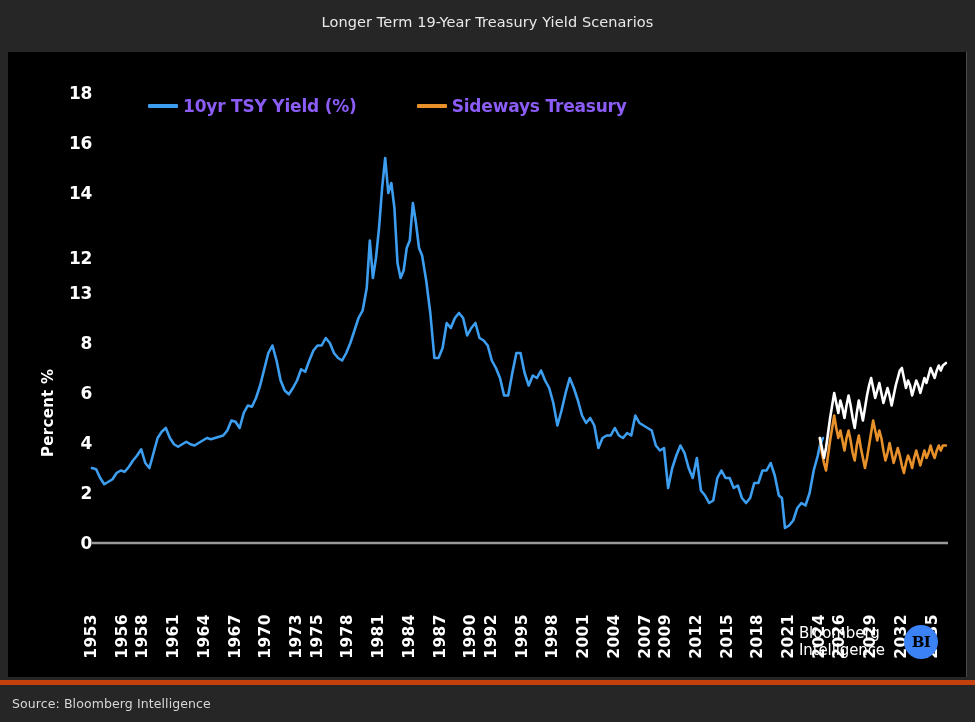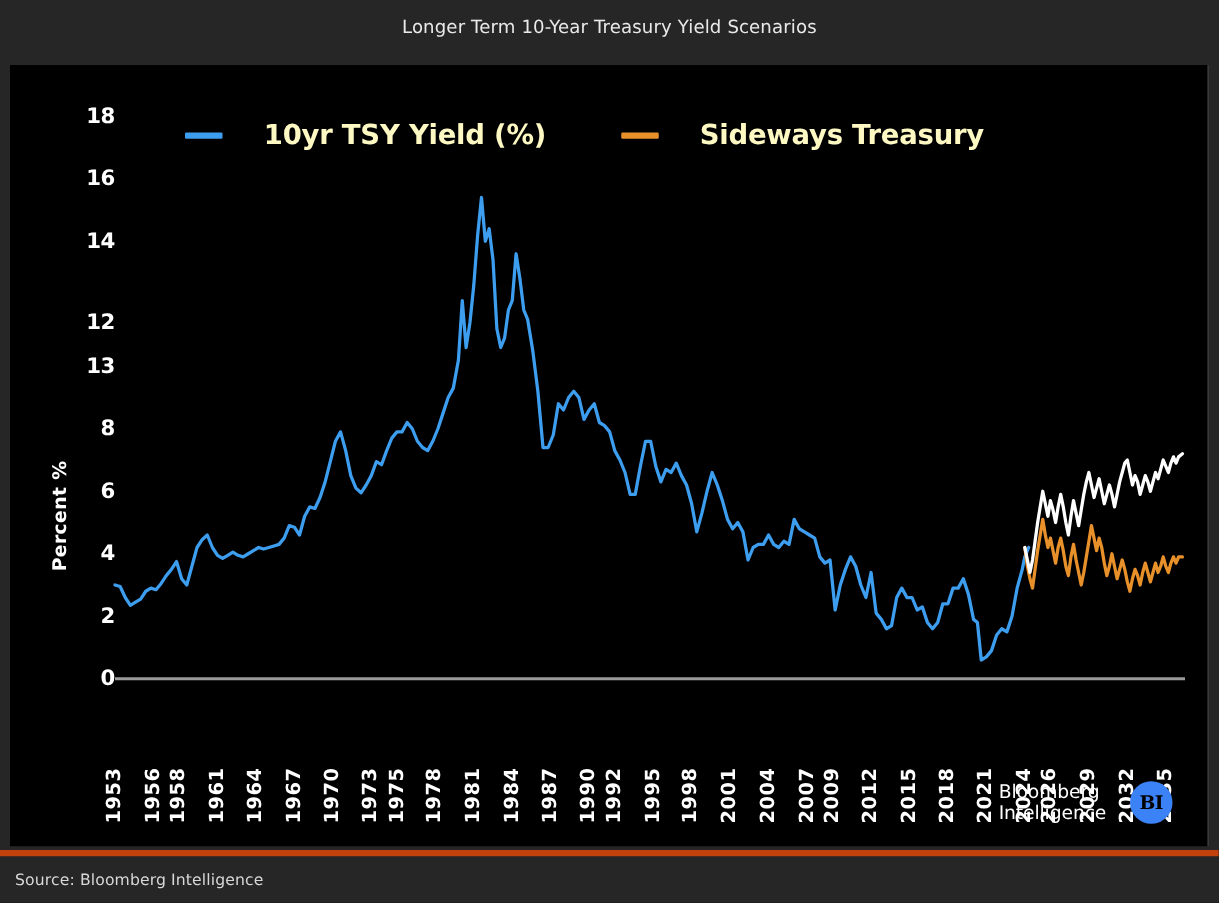--- a/index.html
+++ b/index.html
@@ -31,22 +31,22 @@
   }
 
   
   .legend {
     position: absolute; left: 140px; top: 44px;
     display: flex; align-items: center; gap: 60px;
   }
   .legend-item { display: flex; align-items: center; gap: 5px; }
   .legend-swatch { display: block; width: 30px; height: 4.5px; border-radius: 1px; }
   .legend-label {
-    color: #fef9c3; font-size: 22px; font-weight: bold;
-    letter-spacing: -0.2px; white-space: nowrap; margin-left: 28px;
+    color: #8b5cf6; font-size: 17px; font-weight: bold;
+    letter-spacing: -0.2px; white-space: nowrap;
   }
 
   
   .ylabel {
     position: absolute; left: -5px; top: 215px;
     transform: rotate(-90deg); transform-origin: left top;
     color: #ffffff; font-size: 15px; font-weight: bold;
     white-space: nowrap; letter-spacing: 0.3px;
   }
   .ylabel-wrap {
@@ -97,21 +97,21 @@
     display: flex; align-items: center; padding-left: 12px;
   }
   .footer-text { color: #d8d8d8; font-size: 12.5px; letter-spacing: 0.1px; }
 </style>
 </head>
 <body>
 
 <div id="root">
 
   <div class="title-bar">
-    <div class="title-text">Longer Term 10-Year Treasury Yield Scenarios</div>
+    <div class="title-text">Longer Term 19-Year Treasury Yield Scenarios</div>
   </div>
 
   <div class="panel">
 
     <svg class="plot" viewBox="0 0 959 625" preserveAspectRatio="none" id="plot-svg">
         <line x1="84" x2="940" y1="491" y2="491" stroke="#9a9a9a" stroke-width="2.5"></line>
         <polyline points="84.00,416.00 88.10,417.25 92.20,426.00 96.30,432.25 100.40,429.75 104.50,427.25 108.60,421.00 112.70,418.50 116.80,419.75 120.91,414.75 125.01,408.50 129.11,403.50 133.21,397.25 137.31,411.00 141.41,416.00 145.51,401.00 149.61,386.00 153.71,379.75 157.81,376.00 161.91,386.00 166.01,392.25 170.11,394.75 174.21,392.25 178.31,389.75 182.41,392.25 186.51,393.50 190.62,391.00 194.72,388.50 198.82,386.00 202.92,387.25 207.02,386.00 211.12,384.75 215.22,383.50 219.32,378.50 223.42,368.50 227.52,369.75 231.62,376.00 235.72,361.00 239.82,353.50 243.92,354.75 248.02,346.00 252.12,333.50 256.23,317.25 260.33,301.00 264.43,293.50 268.53,308.50 272.63,328.50 276.73,338.50 280.83,342.25 284.93,336.00 289.03,328.50 293.13,317.25 297.23,319.75 301.33,308.50 305.43,298.50 309.53,293.50 313.63,293.50 317.73,286.00 321.83,291.00 325.94,301.00 330.04,306.00 334.14,308.50 338.24,301.00 342.34,291.00 346.44,278.50 350.54,266.00 354.64,258.50 358.74,236.00 361.82,188.50 364.89,226.00 367.97,206.00 371.04,176.00 374.12,136.00 377.19,106.00 380.27,141.00 383.34,131.00 386.42,156.00 389.49,211.00 392.57,226.00 395.65,218.50 398.72,196.00 401.80,188.50 404.87,151.00 407.95,171.00 411.02,196.00 414.10,203.50 418.20,228.50 422.30,261.00 426.40,306.00 430.50,306.00 434.60,296.00 438.70,271.00 442.80,276.00 446.90,266.00 451.00,261.00 455.10,266.00 459.20,283.50 463.31,276.00 467.41,271.00 471.51,286.00 475.61,288.50 479.71,293.50 483.81,308.50 487.91,316.00 492.01,326.00 496.11,343.50 500.21,343.50 504.31,321.00 508.41,301.00 512.51,301.00 516.61,321.00 520.71,333.50 524.81,323.50 528.91,326.00 533.02,318.50 537.12,328.50 541.22,336.00 545.32,351.00 549.42,373.50 553.52,358.50 557.62,341.00 561.72,326.00 565.82,336.00 569.92,348.50 574.02,363.50 578.12,371.00 582.22,366.00 586.32,373.50 590.42,396.00 594.52,386.00 598.63,383.50 602.73,383.50 606.83,376.00 610.93,383.50 615.03,386.00 619.13,381.00 623.23,383.50 627.33,363.50 631.43,371.00 635.53,373.50 639.63,376.00 643.73,378.50 647.83,393.50 651.93,398.50 656.03,396.00 660.13,436.00 664.23,416.00 668.34,403.50 672.44,393.50 676.54,401.00 680.64,416.00 684.74,426.00 688.84,406.00 692.94,438.50 697.04,443.50 701.14,451.00 705.24,448.50 709.34,426.00 713.44,418.50 717.54,426.00 721.64,426.00 725.74,436.00 729.84,433.50 733.94,446.00 738.05,451.00 742.15,446.00 746.25,431.00 750.35,431.00 754.45,418.50 758.55,418.50 762.65,411.00 766.75,423.50 770.85,443.50 773.93,446.00 777.00,476.00 781.10,473.50 785.20,468.50 789.30,456.00 793.40,451.00 797.50,453.50 801.60,441.00 805.71,418.50 809.81,403.50 811.86,393.50 814.93,386.00" fill="none" stroke="#3d9ef0" stroke-width="2.6" stroke-linejoin="round" stroke-linecap="round"></polyline>
         <polyline points="811.86,386.00 813.91,401.00 815.96,411.00 818.01,418.50 820.06,403.50 822.11,388.50 824.16,376.00 826.21,363.50 828.26,376.00 830.31,386.00 832.36,378.50 834.41,388.50 836.46,398.50 838.51,386.00 840.56,378.50 842.61,388.50 844.66,401.00 846.71,408.50 848.76,393.50 850.81,383.50 852.86,396.00 854.91,406.00 856.96,416.00 859.01,406.00 861.06,393.50 863.11,381.00 865.16,368.50 867.21,378.50 869.26,388.50 871.31,378.50 873.37,386.00 875.42,398.50 877.47,408.50 879.52,401.00 881.57,391.00 883.62,401.00 885.67,411.00 887.72,403.50 889.77,396.00 891.82,403.50 893.87,413.50 895.92,421.00 897.97,411.00 900.02,403.50 902.07,408.50 904.12,416.00 906.17,406.00 908.22,398.50 910.27,406.00 912.32,413.50 914.37,406.00 916.42,398.50 918.47,406.00 920.52,401.00 922.57,393.50 924.62,401.00 926.67,406.00 928.72,398.50 930.77,393.50 932.82,398.50 934.87,393.50 937.95,393.50" fill="none" stroke="#e8912a" stroke-width="2.6" stroke-linejoin="round" stroke-linecap="round"></polyline>
         <polyline points="811.86,386.00 813.91,396.00 815.96,406.00 818.01,396.00 820.06,381.00 822.11,366.00 824.16,353.50 826.21,341.00 828.26,351.00 830.31,361.00 832.36,348.50 834.41,356.00 836.46,366.00 838.51,353.50 840.56,343.50 842.61,353.50 844.66,366.00 846.71,376.00 848.76,361.00 850.81,348.50 852.86,358.50 854.91,368.50 856.96,356.00 859.01,343.50 861.06,333.50 863.11,326.00 865.16,336.00 867.21,346.00 869.26,338.50 871.31,331.00 873.37,341.00 875.42,351.00 877.47,343.50 879.52,336.00 881.57,343.50 883.62,353.50 885.67,343.50 887.72,333.50 889.77,326.00 891.82,318.50 893.87,316.00 895.92,326.00 897.97,336.00 900.02,328.50 902.07,333.50 904.12,343.50 906.17,336.00 908.22,328.50 910.27,333.50 912.32,341.00 914.37,333.50 916.42,326.00 918.47,331.00 920.52,323.50 922.57,316.00 924.62,321.00 926.67,326.00 928.72,318.50 930.77,313.50 932.82,318.50 934.87,313.50 937.95,311.00" fill="none" stroke="#ffffff" stroke-width="2.6" stroke-linejoin="round" stroke-linecap="round"></polyline>
       </svg>

